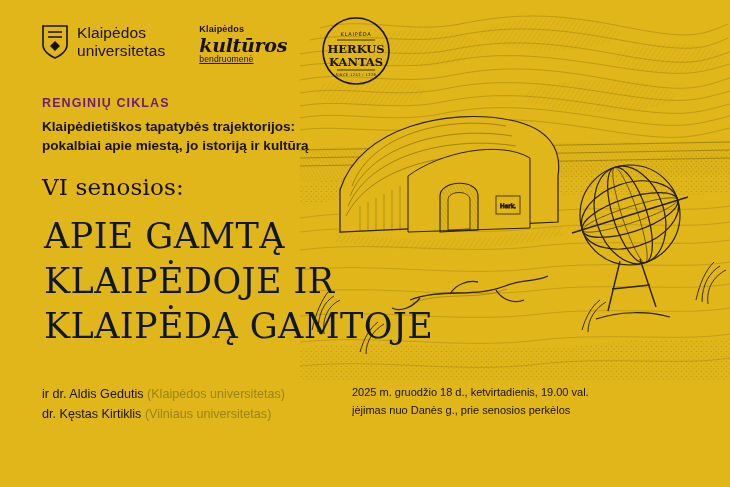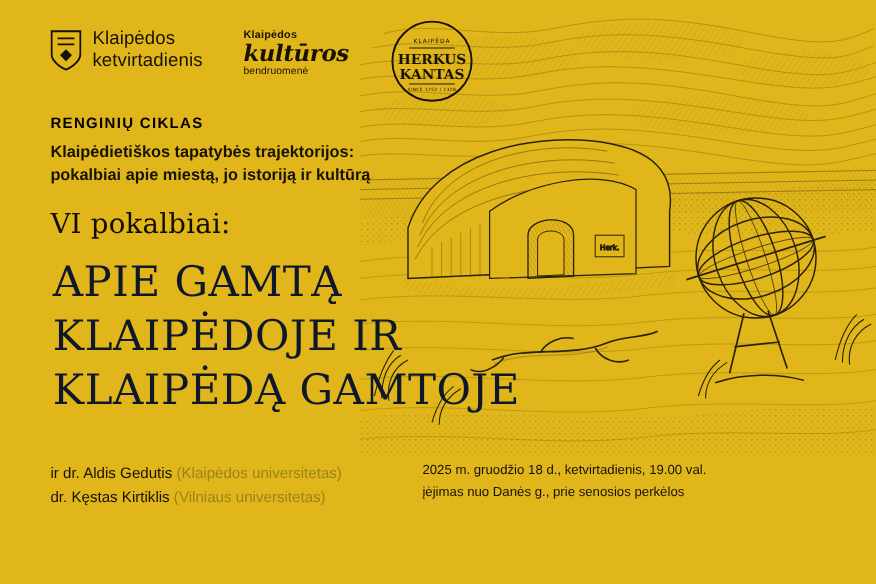--- a/index.html
+++ b/index.html
@@ -61,41 +61,41 @@
     color: #171204;
   }
   .logo-kkb .l1 { font-size: 9px; font-weight: 700; letter-spacing: .2px; }
   .logo-kkb .l2 {
     font-family: "DejaVu Serif", serif;
     font-style: italic;
     font-size: 19px;
     font-weight: 700;
     letter-spacing: -.3px;
   }
-  .logo-kkb .l3 { font-size: 8.6px; font-weight: 400; letter-spacing: .1px; }
+  .logo-kkb .l3 { font-size: 8.6px; font-weight: 400; letter-spacing: .1px; text-decoration: underline; }
 
   .logo-hk {
     position: relative;
     width: 70px; height: 70px;
     margin-top: -8px;
   }
   .logo-hk svg { display:block; width:100%; height:100%; }
 
   
   .series {
     position: absolute;
     left: 42px; top: 96px;
     z-index: 5;
   }
   .series .kicker {
     font-size: 12.5px;
     font-weight: 700;
     letter-spacing: 1.1px;
     margin-bottom: 7px;
-    color: #000000;
+    color: #701a75;
   }
   .series .sub {
     font-size: 13.6px;
     font-weight: 700;
     line-height: 1.42;
     color: #171204;
     max-width: 330px;
   }
 
   .eventno {
@@ -290,21 +290,21 @@
     <div class="logo-ku">
       <span class="crest">
         <svg viewBox="0 0 26 34" xmlns="http://www.w3.org/2000/svg">
           <path d="M1 1 H25 V20 C25 28 13 33 13 33 C13 33 1 28 1 20 Z" fill="none" stroke="#171204" stroke-width="1.6"></path>
           <path d="M6 7 h14 M6 12 h14" stroke="#171204" stroke-width="1.4"></path>
           <path d="M13 16 l5 5 -5 5 -5 -5 z" fill="#171204"></path>
         </svg>
       </span>
       <span class="ku-text">
         <span>Klaipėdos</span><br>
-        <span>ketvirtadienis</span>
+        <span>universitetas</span>
       </span>
     </div>
 
     <div class="logo-kkb">
       <div class="l1">Klaipėdos</div>
       <div class="l2">kultūros</div>
       <div class="l3">bendruomenė</div>
     </div>
 
     <div class="logo-hk">
@@ -319,21 +319,21 @@
       </svg>
     </div>
   </div>
 
   <div class="series">
     <div class="kicker">RENGINIŲ CIKLAS</div>
     <div class="sub row">Klaipėdietiškos tapatybės trajektorijos:
 pokalbiai apie miestą, jo istoriją ir kultūrą</div>
   </div>
 
-  <div class="eventno">VI pokalbiai:</div>
+  <div class="eventno">VI senosios:</div>
 
   <div class="title">APIE GAMTĄ
 KLAIPĖDOJE IR
 KLAIPĖDĄ GAMTOJE</div>
 
   <div class="footer">
     <div class="col-left">
       <div>
         <span>ir </span><span>dr. Aldis Gedutis</span>
         <span class="muted">(Klaipėdos universitetas)</span>

